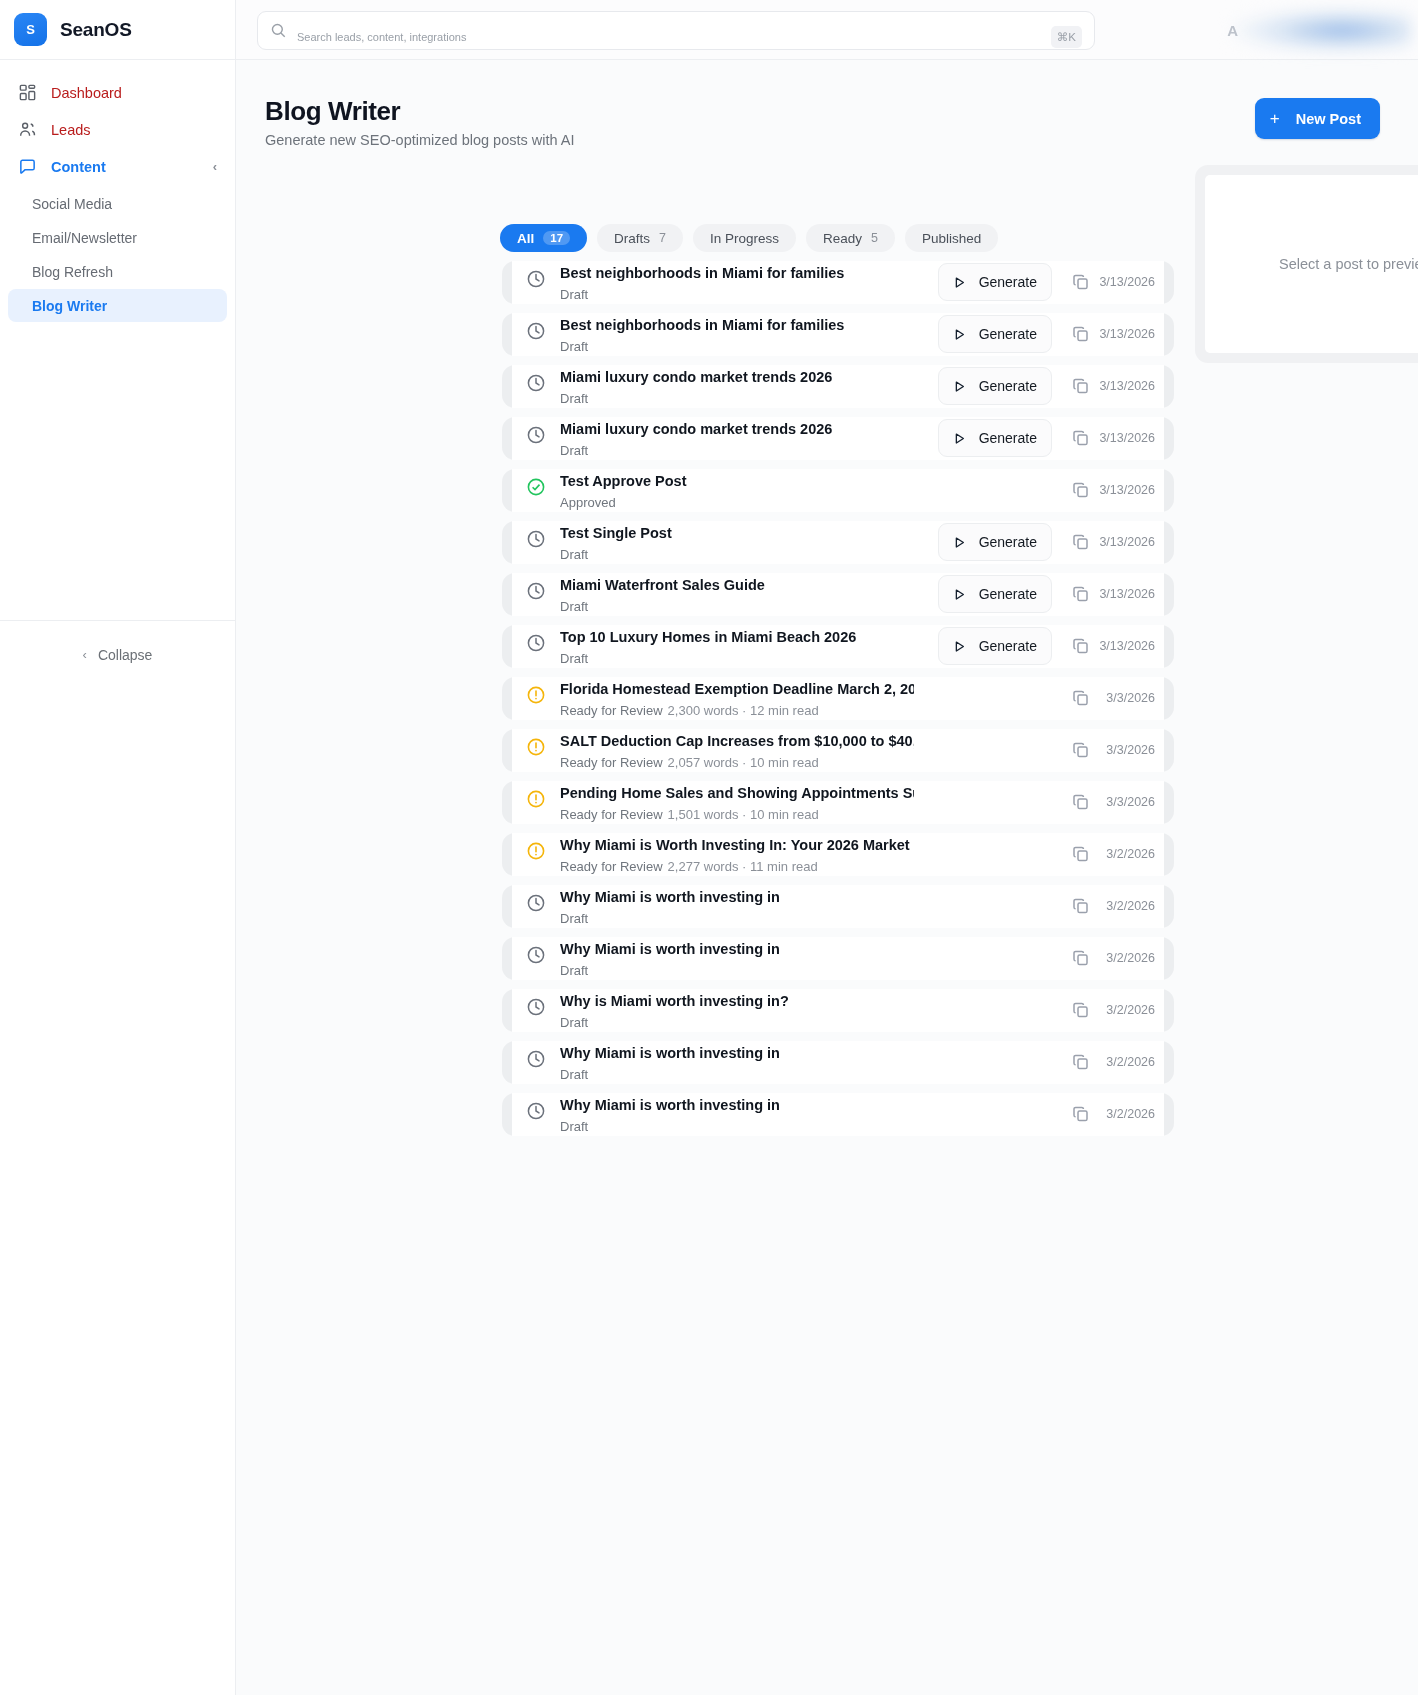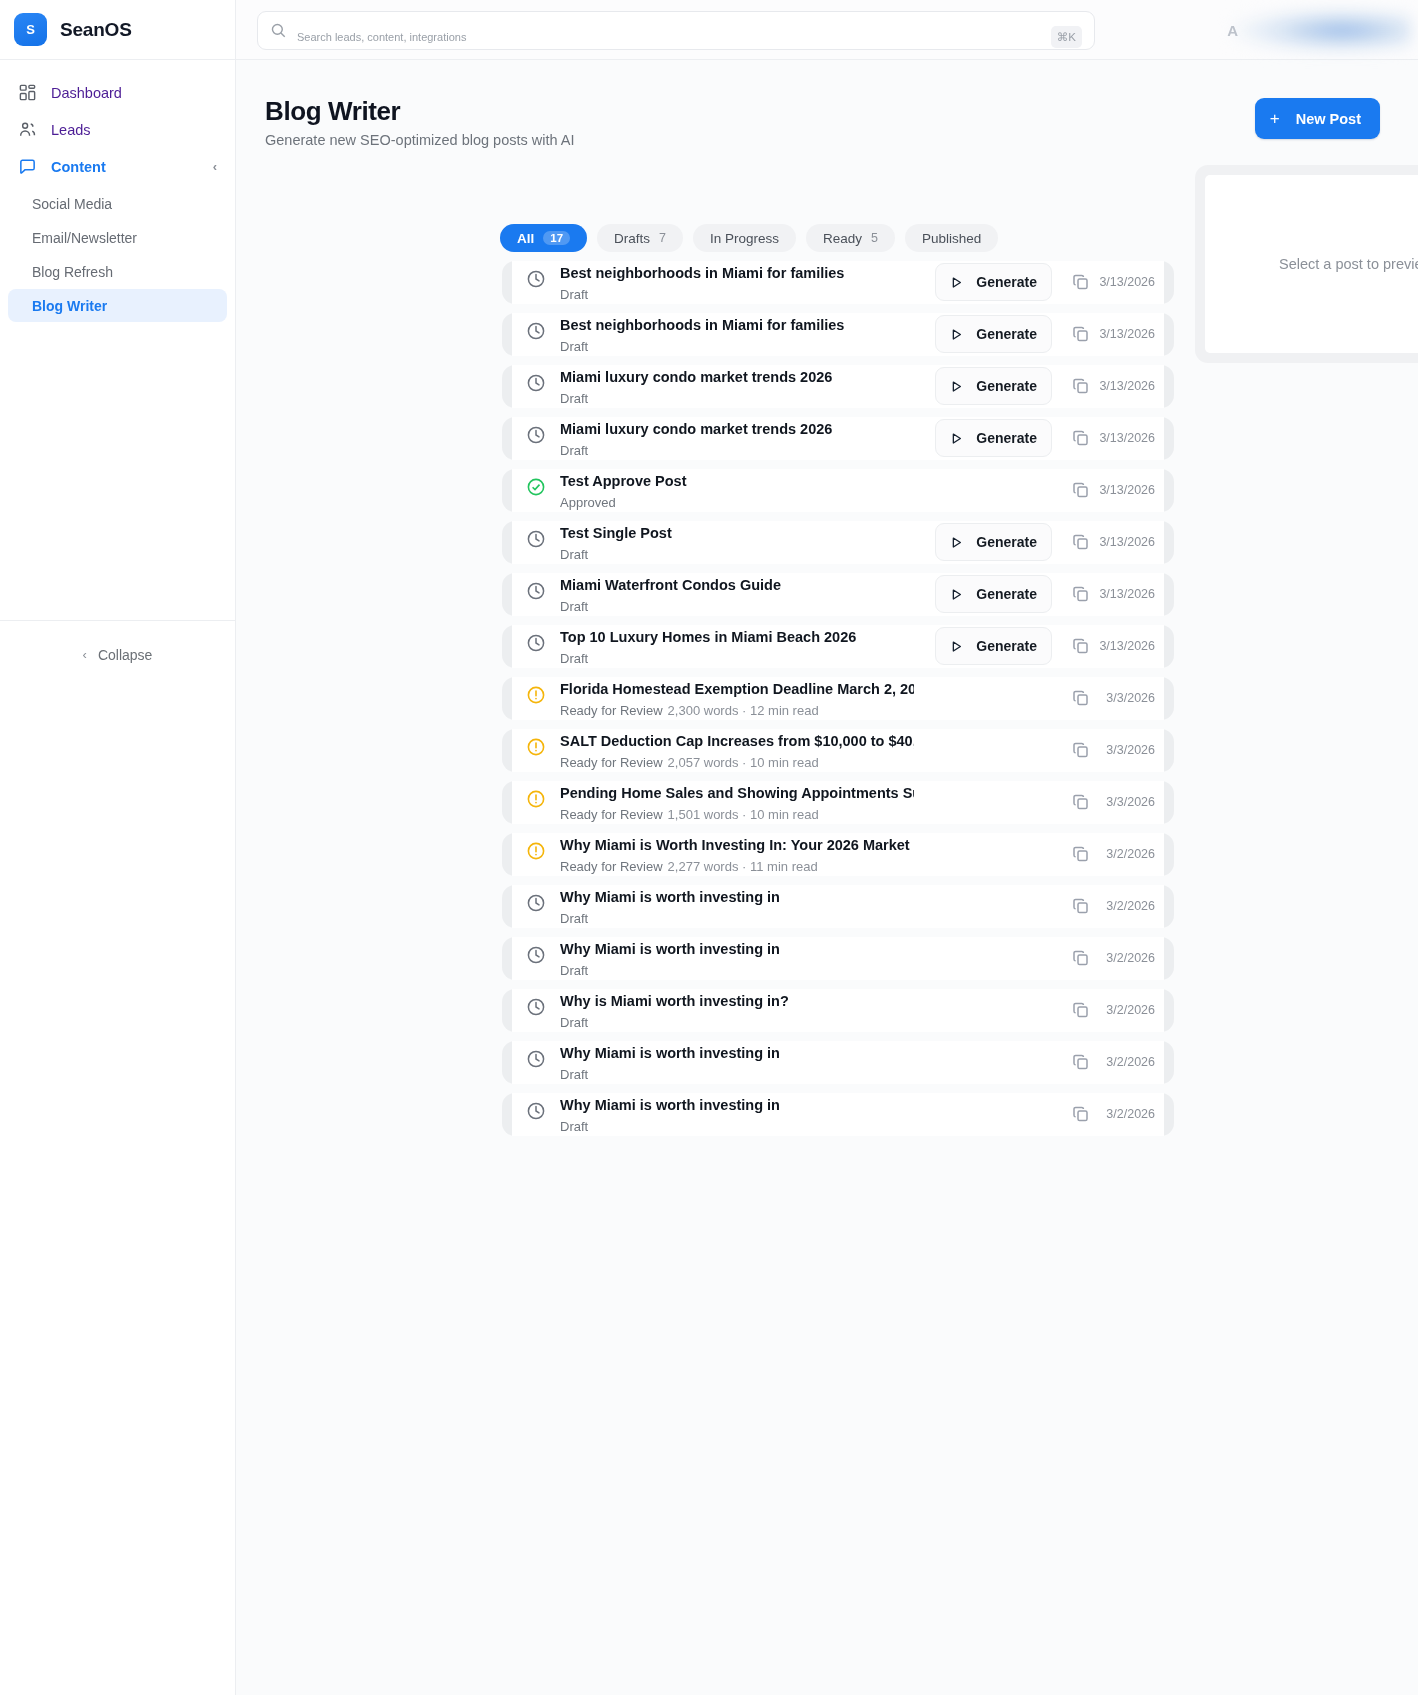--- a/index.html
+++ b/index.html
@@ -31,21 +31,21 @@
     background: linear-gradient(160deg,#2a86f5 0%,#1472e8 100%);
     color: #fff; font-size: 13px; font-weight: bold;
     display: flex; align-items: center; justify-content: center;
   }
   .brand-name { font-size: 19px; font-weight: bold; color: #121826; letter-spacing: -0.2px; }
 
   .nav { padding: 14px 8px 0 8px; }
   .nav-item {
     display: flex; align-items: center; gap: 14px;
     height: 37px; padding: 0 10px; border-radius: 8px;
-    color: #4c1d95; font-size: 14.5px; cursor: pointer;
+    color: #b91c1c; font-size: 14.5px; cursor: pointer;
     position: relative;
   }
   .nav-item .ico { width: 19px; height: 19px; display:flex; align-items:center; justify-content:center; color:#5b6068; flex:0 0 19px; }
   .nav-item.active { color: #1a7af0; font-weight: bold; }
   .nav-item.active .ico { color: #1a7af0; }
   .nav-chevron { margin-left: auto; color: #8b9098; font-size: 13px; line-height: 1; }
 
   .sub-nav { padding: 2px 8px 0 8px; }
   .sub-item {
     display: flex; align-items: center;
@@ -158,21 +158,21 @@
   }
   .row-meta { font-size: 13px; color: #70767e; margin-top: 1px; line-height: 16px; white-space: nowrap; }
   .row-meta .words { color: #8b9098; margin-left: 5px; }
 
   .gen-btn {
     position: absolute; right: 112px; top: 2px;
     height: 38px; min-width: 110px; padding: 0 14px;
     background: #fbfbfc; border: 1px solid #eceef0; border-radius: 9px;
     display: flex; align-items: center; gap: 13px;
     font-family: "Liberation Sans", sans-serif;
-    font-size: 14px; font-weight: bold; color: #141a22; cursor: pointer;
+    font-size: 14px; font-weight: normal; color: #141a22; cursor: pointer;
   }
   .play-ico { width: 13px; height: 13px; color: #15202e; flex: 0 0 13px; }
 
   .copy-btn {
     position: absolute; right: 73px; top: 11px;
     width: 20px; height: 20px; color: #9aa0ac; cursor: pointer;
     background: none; border: none; padding: 0;
   }
   .row-date {
     position: absolute; right: 9px; top: 14px;
@@ -440,21 +440,21 @@
             <div class="row-date">3/13/2026</div>
           </div>
         </div>
         <div class="card-outer">
           <div class="card-inner">
             <span class="status-ico"><svg viewBox="0 0 20 20" width="20" height="20" fill="none" stroke="#6b717b" stroke-width="1.5">
                 <circle cx="10" cy="10" r="7.6"></circle>
                 <path d="M10 5.6V10l3 1.9" stroke-linecap="round"></path>
               </svg></span>
             <div class="row-text">
-              <div class="row-title">Miami Waterfront Condos Guide</div>
+              <div class="row-title">Miami Waterfront Sales Guide</div>
               <div class="row-meta"><span>Draft</span></div>
             </div>
             <button class="gen-btn">
               <span class="play-ico"><svg viewBox="0 0 14 14" width="13" height="13" fill="none" stroke="currentColor" stroke-width="1.4" stroke-linejoin="round">
                   <path d="M3.6 2.2l7.6 4.8-7.6 4.8z"></path>
                 </svg></span>
               <span>Generate</span>
             </button>
             <button class="copy-btn"><svg viewBox="0 0 20 20" width="20" height="20" fill="none" stroke="currentColor" stroke-width="1.5">
                 <rect x="7" y="7" width="9" height="9.5" rx="1.6"></rect>

